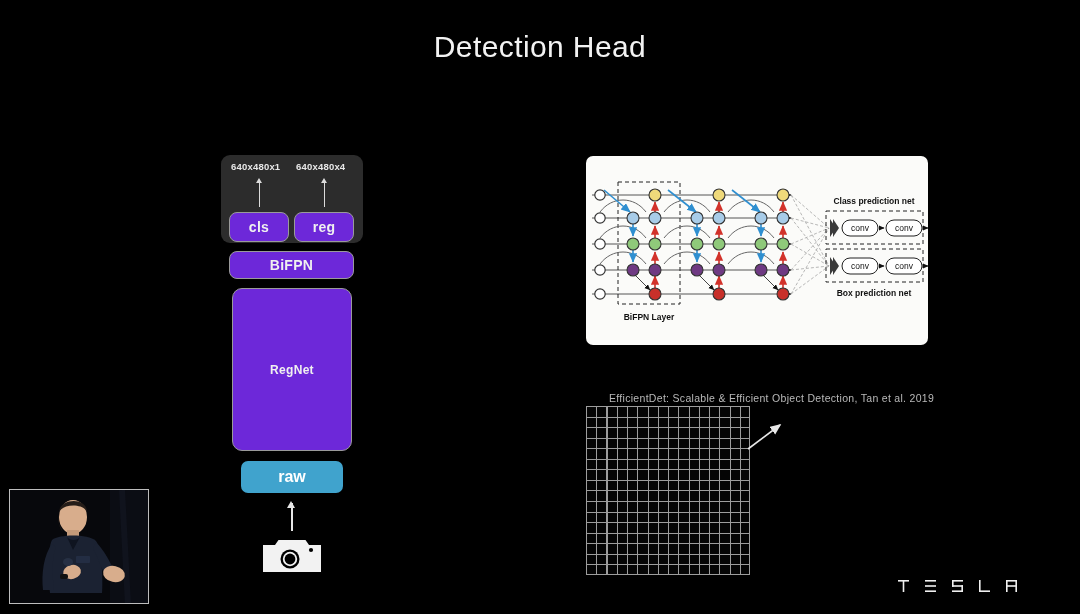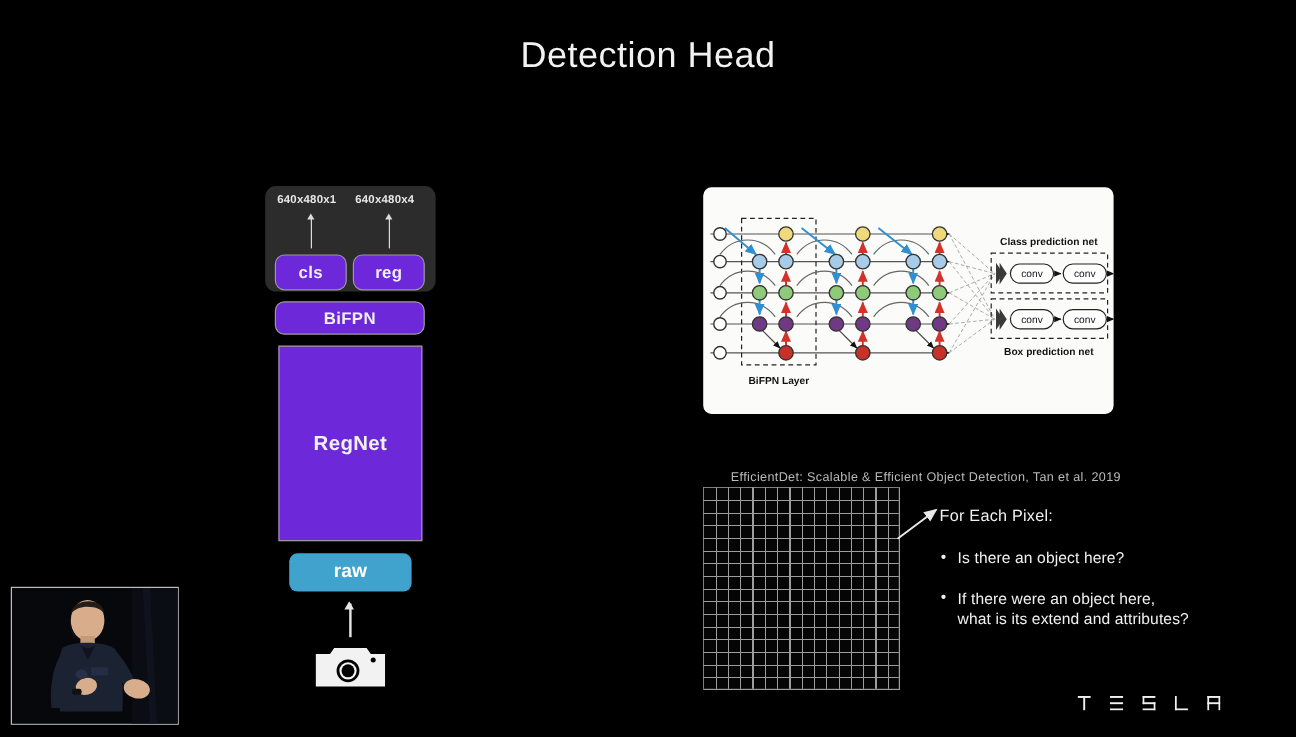--- a/index.html
+++ b/index.html
@@ -57,21 +57,21 @@
     color: #f0f0f0;
     display: flex; align-items: center; justify-content: center;
     font-size: 14px; font-weight: 600;
     letter-spacing: 0.3px;
   }
   .box-cls { left: 229px; top: 212px; width: 60px; height: 30px; }
   .box-reg { left: 294px; top: 212px; width: 60px; height: 30px; }
   .box-bifpn { left: 229px; top: 251px; width: 125px; height: 28px; font-size: 14px; }
   .box-regnet {
     left: 232px; top: 288px; width: 120px; height: 163px;
-    font-size: 17px; border-radius: 0;
+    font-size: 12px; border-radius: 10px;
   }
 
   .box-raw {
     position: absolute; left: 241px; top: 461px;
     width: 102px; height: 32px;
     background: #40a3cd;
     border-radius: 7px;
     color: #ffffff;
     display: flex; align-items: center; justify-content: center;
     font-size: 16px; font-weight: 700;
@@ -362,26 +362,20 @@
 
   <svg class="callout-svg" viewBox="0 0 110 60">
     <defs>
       <marker id="cw" markerWidth="8" markerHeight="8" refX="6" refY="3" orient="auto">
         <path d="M0,0 L7,3 L0,6 z" fill="#e8e8e8"></path>
       </marker>
     </defs>
     <path d="M48 44 L80 20" stroke="#e8e8e8" stroke-width="1.6" fill="none" marker-end="url(#cw)"></path>
   </svg>
 
-  <div class="pixel-text">
-    <div class="pixel-heading">For Each Pixel:</div>
-    <div class="pixel-bullet">Is there an object here?</div>
-    <div class="pixel-bullet" style="white-space:pre-line;">If there were an object here,
-what is its extend and attributes?</div>
-  </div>
 
   <div class="pip">
     <svg viewBox="0 0 140 115" width="140" height="115">
       <rect x="0" y="0" width="140" height="115" fill="#07080c"></rect>
       <rect x="100" y="0" width="40" height="115" fill="#0b0d14"></rect>
       <path d="M112 0 L118 115" stroke="#10131d" stroke-width="6" fill="none"></path>
 
       <ellipse cx="63" cy="27" rx="14" ry="17" fill="#d8ad8c"></ellipse>
       <path d="M49 22 C50 8, 77 7, 77 22 C74 14, 54 13, 49 22 z" fill="#241c18"></path>
       <path d="M49 24 C47 34, 51 40, 53 42 L49 34 z" fill="#241c18"></path>

